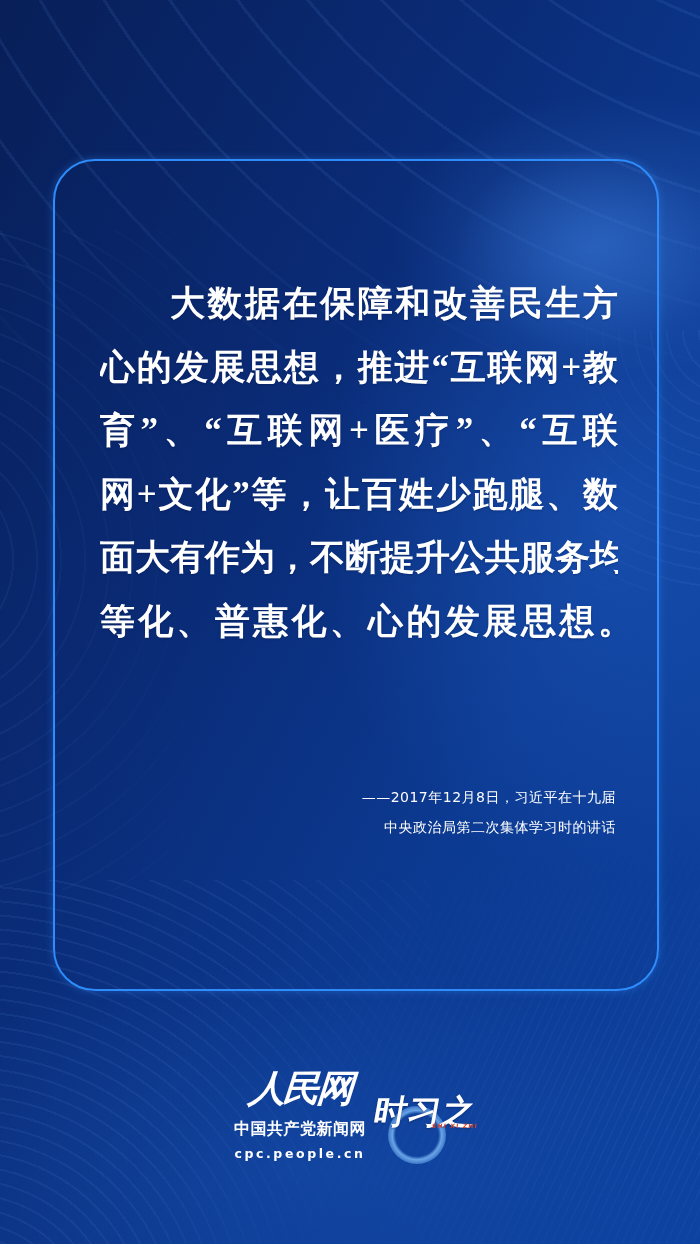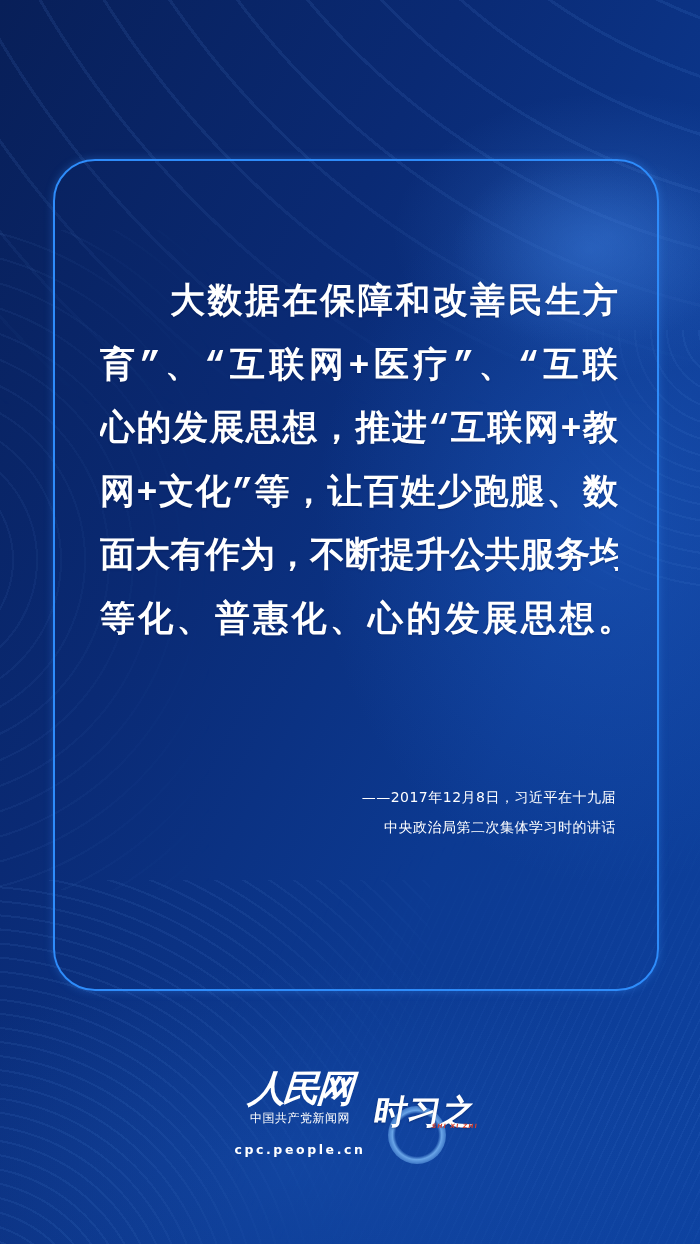--- a/index.html
+++ b/index.html
@@ -70,21 +70,21 @@
     left: 440px; top: 140px; width: 300px; height: 220px;
     background: radial-gradient(ellipse at 50% 50%, rgba(70,140,240,0.30), transparent 65%);
   }
 
   
   .quote {
     position: absolute;
     left: 100px; top: 272px;
     width: 518px;
     color: #ffffff;
-    font-family: Liberation Mono, monospace;
+    font-family: Liberation Serif, serif;
     font-weight: bold;
     font-size: 35px;
     text-shadow: 0 1px 2px rgba(0,20,70,0.35);
   }
   .qline {
     height: 63.5px;
     line-height: 63.5px;
     text-align: justify;
     text-align-last: justify;
     overflow: hidden;
@@ -109,26 +109,26 @@
   
   .footer { position: absolute; left: 0; top: 1066px; width: 700px; height: 100px; }
   .pd-logo { position: absolute; left: 226px; top: 0; width: 148px; text-align: center; color: #fff; }
   .pd-script {
     font-family: "DejaVu Serif", "Liberation Serif", serif;
     font-size: 37px; font-weight: bold; font-style: italic;
     letter-spacing: -3px; line-height: 44px;
     transform: skewX(-4deg);
   }
   .pd-site {
-    font-size: 12px; font-weight: normal; letter-spacing: 0.5px;
-    line-height: 16px; margin-top: 0; white-space: nowrap;
+    font-size: 16px; font-weight: bold; letter-spacing: 0.5px;
+    line-height: 16px; margin-top: 11px; white-space: nowrap;
   }
   .pd-domain {
     font-size: 12.5px; font-weight: bold; letter-spacing: 2.6px;
-    line-height: 14px; margin-top: 17px; white-space: nowrap;
+    line-height: 14px; margin-top: 10px; white-space: nowrap;
   }
   .sxz-logo { position: absolute; left: 372px; top: 0; width: 120px; height: 100px; }
   .sxz-ring {
     position: absolute; left: 16px; top: 40px;
     width: 58px; height: 58px; border-radius: 50%;
     background: radial-gradient(circle,
       transparent 0 52%,
       rgba(110,170,235,0.95) 60%,
       rgba(80,140,215,0.65) 72%,
       transparent 82%);
@@ -158,22 +158,22 @@
   <div class="tex tex-left-arcs"></div>
   <div class="tex tex-bottom-left-arcs"></div>
   <div class="tex tex-bottom-right-lines"></div>
   <div class="tex tex-right-arcs"></div>
   <div class="tex frame-glow"></div>
 
   <div class="frame"></div>
 
   <div class="quote">
     <div class="qline first">大数据在保障和改善民生方</div>
+    <div class="qline">心的发展思想，推进“互联网+教</div>
     <div class="qline">育”、“互联网+医疗”、“互联</div>
-    <div class="qline">心的发展思想，推进“互联网+教</div>
     <div class="qline">网+文化”等，让百姓少跑腿、数</div>
     <div class="qline">面大有作为，不断提升公共服务均</div>
     <div class="qline last">等化、普惠化、心的发展思想。</div>
   </div>
 
   <div class="attribution">
     <div>——2017年12月8日，习近平在十九届</div>
     <div>中央政治局第二次集体学习时的讲话</div>
   </div>
 

